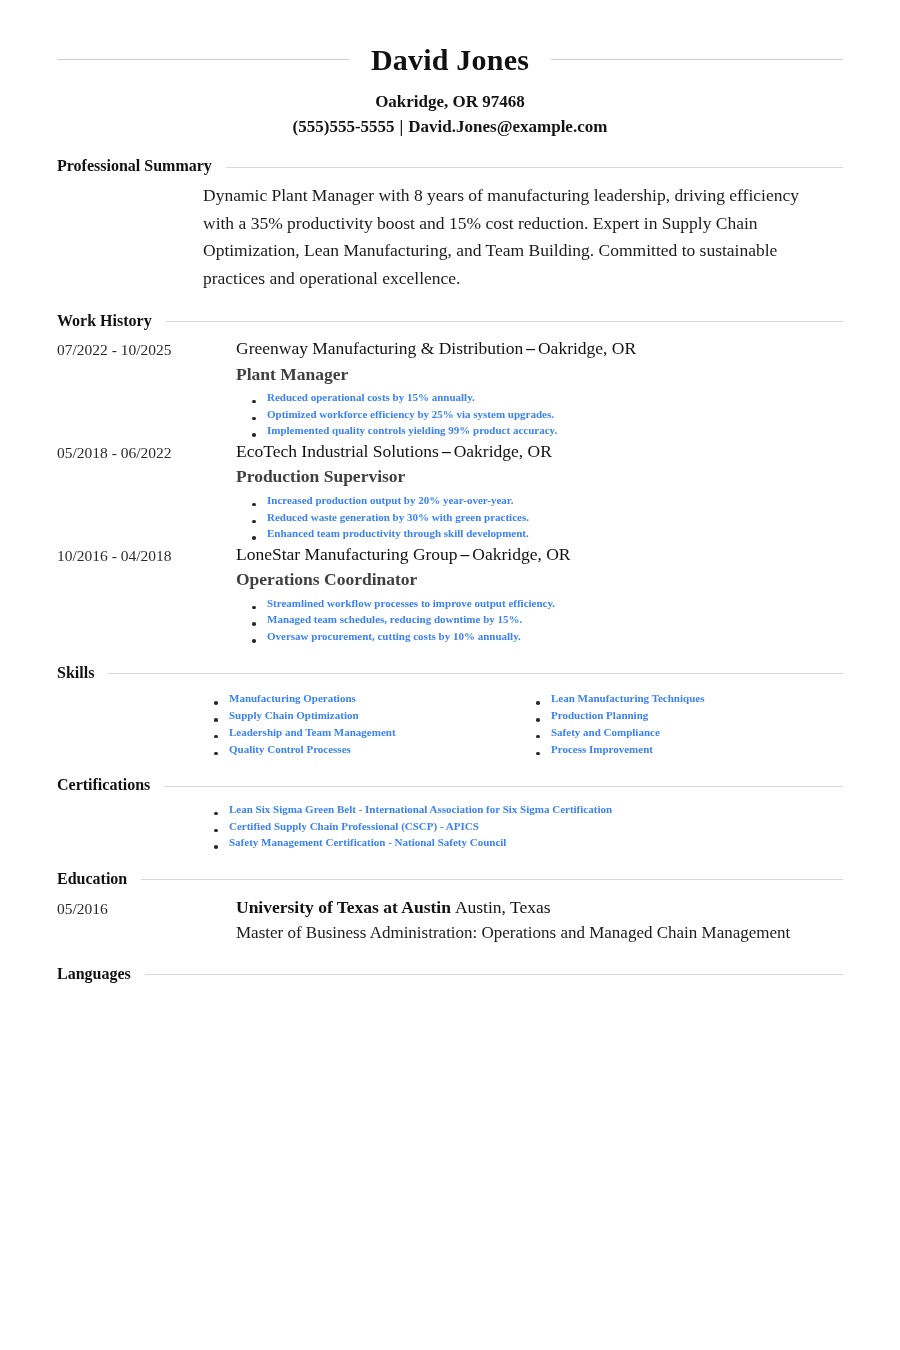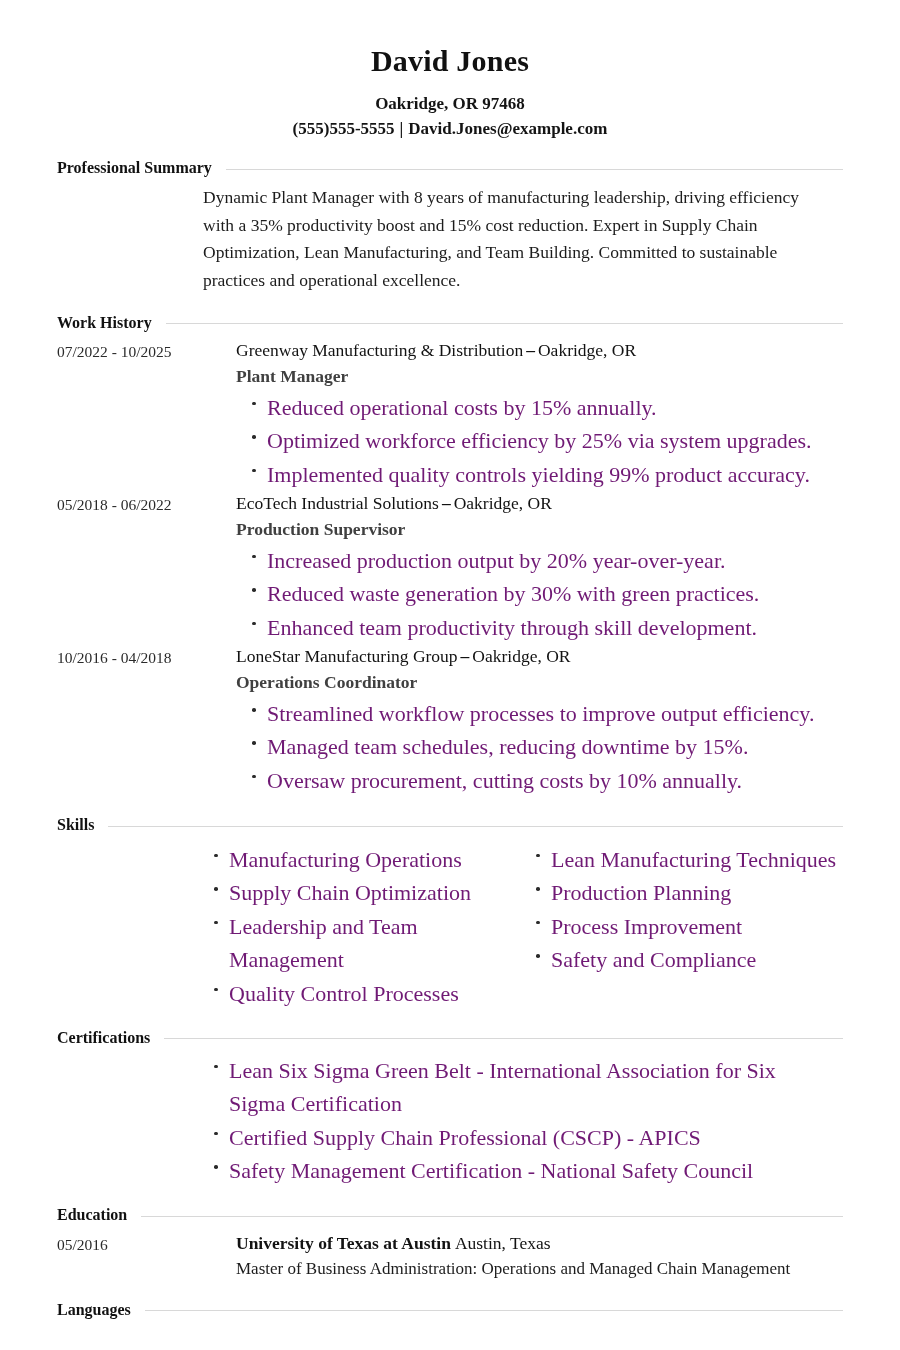--- a/index.html
+++ b/index.html
@@ -27,21 +27,20 @@
   
   .header {
     padding-top: 44px;
     text-align: center;
   }
   .name-row {
     display: flex;
     align-items: center;
     justify-content: flex-end;
     padding: 0 57px;
-    flex-direction: column;
   }
   .name-rule {
     flex: 1 1 auto;
     height: 1px;
     background: #cfcfcf;
   }
   .name {
     font-size: 30px;
     font-weight: bold;
     letter-spacing: 0.2px;
@@ -144,23 +143,24 @@
 
   
   ul.bullets {
     list-style: none;
     margin: 2px 0 0 0;
     padding: 0;
   }
   ul.bullets > li {
     position: relative;
     padding-left: 31px;
-    font-size: 22px;
+    font-size: 11px;
     line-height: 1.52;
-    color: #701a75;
+    color: #3b82f6;
+    font-weight: bold;
   }
   ul.bullets > li::before {
     content: "";
     position: absolute;
     left: 16px;
     top: 11px;
     width: 3.5px;
     height: 3.5px;
     border-radius: 50%;
     background: #2a2a2a;
@@ -316,22 +316,22 @@
               <li>Manufacturing Operations</li>
               <li>Supply Chain Optimization</li>
               <li>Leadership and Team Management</li>
               <li>Quality Control Processes</li>
             </ul>
           </div>
           <div class="skills-col right">
             <ul class="bullets">
               <li>Lean Manufacturing Techniques</li>
               <li>Production Planning</li>
+              <li>Safety and Compliance</li>
               <li>Process Improvement</li>
-              <li>Safety and Compliance</li>
             </ul>
           </div>
         </div>
       </div>
     </div>
   </div>
 
   <div class="section">
     <div class="section-head">
       <div class="section-title">Certifications</div>

